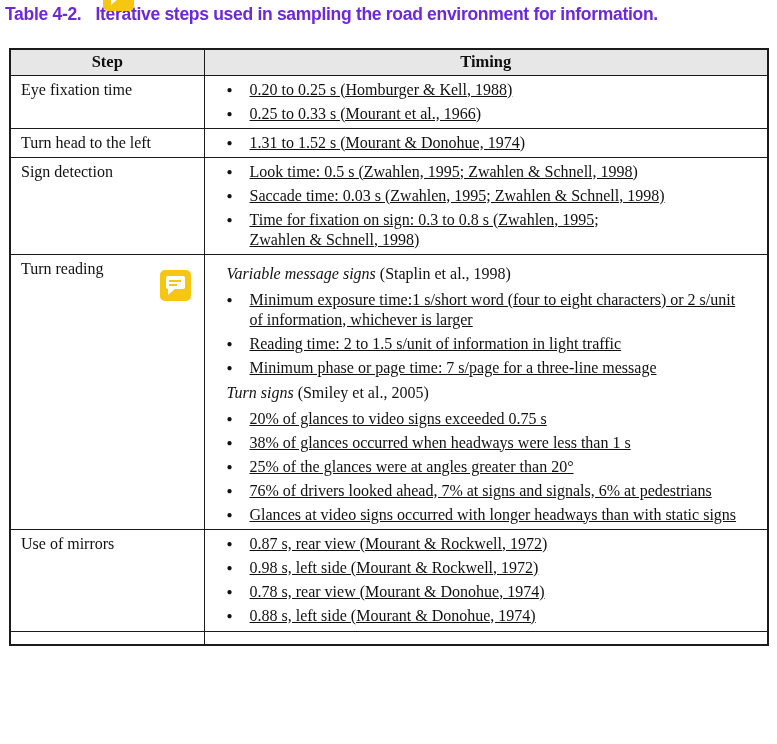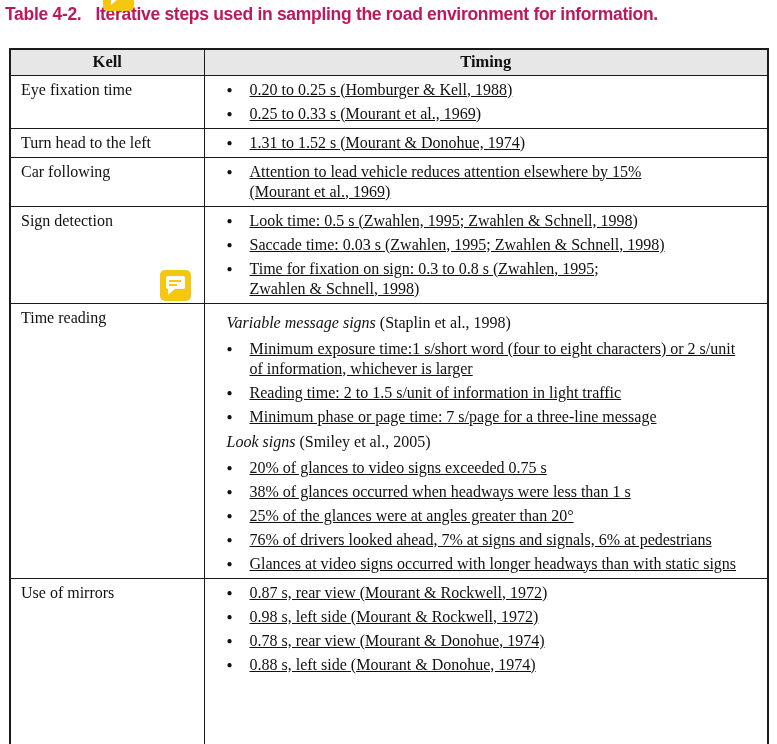--- a/index.html
+++ b/index.html
@@ -3,21 +3,21 @@
 <meta charset="utf-8">
 <style>
   html,body { margin:0; padding:0; background:#ffffff; }
   .page {
     position:relative; width:777px; height:744px; background:#fff;
     overflow:hidden; font-family:"Liberation Serif", serif; color:#111;
   }
   .doc-title {
     position:absolute; left:5px; top:4px; width:770px;
     font-family:"Liberation Sans", sans-serif; font-weight:700;
-    font-size:17.5px; color:#be185d; letter-spacing:-0.3px; white-space:nowrap;
+    font-size:17.5px; color:#6d28d9; letter-spacing:-0.3px; white-space:nowrap;
   }
   .doc-title .title-label { margin-right:14px; }
 
   table.data-table {
     position:absolute; left:9px; top:48px; width:760px;
     border-collapse:collapse; table-layout:fixed;
     border:2.5px solid #1b1b1b;
   }
   .data-table th, .data-table td { border:1.5px solid #1b1b1b; }
   .data-table th {
@@ -77,54 +77,44 @@
     <div class="tail"></div>
   </div>
 
   <table class="data-table">
     <colgroup>
         <col class="col-step">
         <col>
       </colgroup>
     <thead>
       <tr>
-        <th>Kell</th>
+        <th>Step</th>
         <th>Timing</th>
       </tr>
     </thead>
     <tbody>
         <tr>
           <td class="step-cell"><span>Eye fixation time</span></td>
           <td class="timing-cell">
             <div class="bullet-item">
               <span class="bullet">●</span>
               <span class="btext">0.20 to 0.25 s (Homburger &amp; Kell, 1988)</span>
             </div>
             <div class="bullet-item">
               <span class="bullet">●</span>
-              <span class="btext">0.25 to 0.33 s (Mourant et al., 1969)</span>
+              <span class="btext">0.25 to 0.33 s (Mourant et al., 1966)</span>
             </div>
           </td>
         </tr>
         <tr>
           <td class="step-cell"><span>Turn head to the left</span></td>
           <td class="timing-cell">
             <div class="bullet-item">
               <span class="bullet">●</span>
               <span class="btext">1.31 to 1.52 s (Mourant &amp; Donohue, 1974)</span>
-            </div>
-          </td>
-        </tr>
-        <tr>
-          <td class="step-cell"><span>Car following</span></td>
-          <td class="timing-cell">
-            <div class="bullet-item">
-              <span class="bullet">●</span>
-              <span class="btext">Attention to lead vehicle reduces attention elsewhere by 15%
-(Mourant et al., 1969)</span>
             </div>
           </td>
         </tr>
         <tr>
           <td class="step-cell"><span>Sign detection</span></td>
           <td class="timing-cell">
             <div class="bullet-item">
               <span class="bullet">●</span>
               <span class="btext">Look time: 0.5 s (Zwahlen, 1995; Zwahlen &amp; Schnell, 1998)</span>
             </div>
@@ -133,37 +123,37 @@
               <span class="btext">Saccade time: 0.03 s (Zwahlen, 1995; Zwahlen &amp; Schnell, 1998)</span>
             </div>
             <div class="bullet-item">
               <span class="bullet">●</span>
               <span class="btext">Time for fixation on sign: 0.3 to 0.8 s (Zwahlen, 1995;
 Zwahlen &amp; Schnell, 1998)</span>
             </div>
           </td>
         </tr>
         <tr>
-          <td class="step-cell"><span>Time reading</span></td>
+          <td class="step-cell"><span>Turn reading</span></td>
           <td class="timing-cell">
             <div class="heading-item"><i>Variable message signs</i><span> (Staplin et al., 1998)</span></div>
             <div class="bullet-item">
               <span class="bullet">●</span>
               <span class="btext">Minimum exposure time:1 s/short word (four to eight characters) or 2 s/unit
 of information, whichever is larger</span>
             </div>
             <div class="bullet-item">
               <span class="bullet">●</span>
               <span class="btext">Reading time: 2 to 1.5 s/unit of information in light traffic</span>
             </div>
             <div class="bullet-item">
               <span class="bullet">●</span>
               <span class="btext">Minimum phase or page time: 7 s/page for a three-line message</span>
             </div>
-            <div class="heading-item"><i>Look signs</i><span> (Smiley et al., 2005)</span></div>
+            <div class="heading-item"><i>Turn signs</i><span> (Smiley et al., 2005)</span></div>
             <div class="bullet-item">
               <span class="bullet">●</span>
               <span class="btext">20% of glances to video signs exceeded 0.75 s</span>
             </div>
             <div class="bullet-item">
               <span class="bullet">●</span>
               <span class="btext">38% of glances occurred when headways were less than 1 s</span>
             </div>
             <div class="bullet-item">
               <span class="bullet">●</span>

